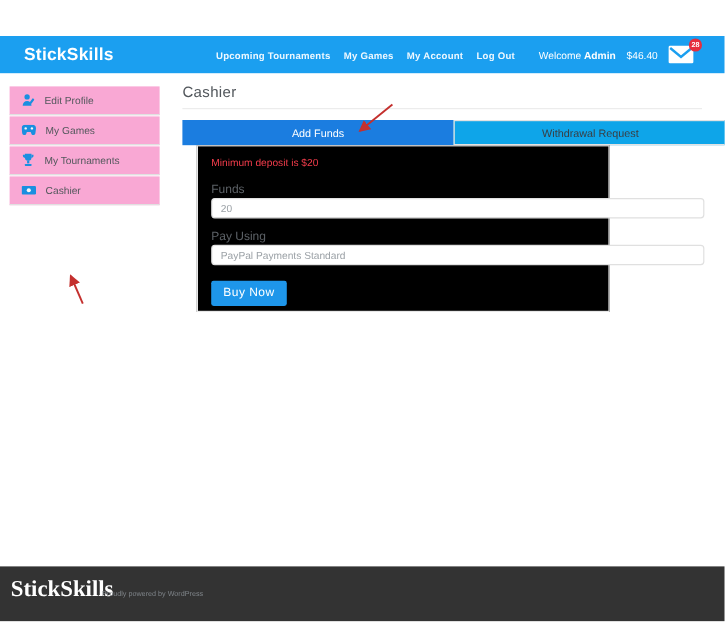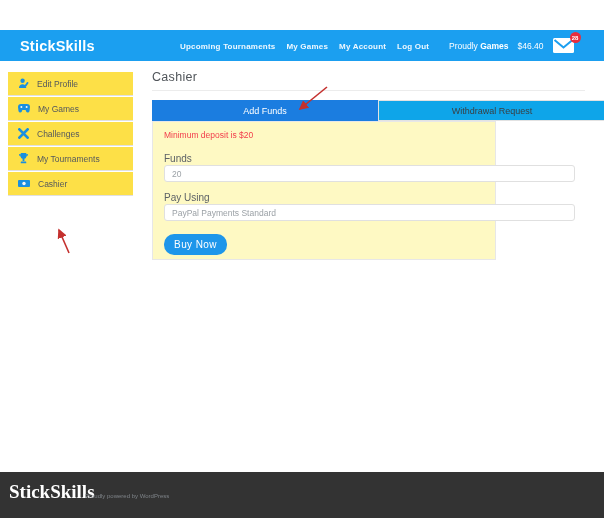--- a/index.html
+++ b/index.html
@@ -11,40 +11,40 @@
   .logo{position:absolute;left:20px;top:8px;color:#fff;font-weight:bold;font-size:14.5px;letter-spacing:.2px;cursor:pointer;}
   .nav{position:absolute;left:180px;top:0;height:33px;display:flex;align-items:center;gap:11px;}
   .nav a{color:#eef8ff;font-size:8px;font-weight:bold;text-decoration:none;letter-spacing:.2px;white-space:nowrap;cursor:pointer;}
   .user{position:absolute;left:449px;top:0;height:31px;display:flex;align-items:center;gap:9px;color:#fff;font-size:8.5px;white-space:nowrap;}
   .welcome b{font-weight:bold;}
   .mail{position:relative;width:21px;height:15px;display:block;cursor:pointer;}
   .badge{position:absolute;top:-6px;right:-7px;min-width:11px;height:11px;padding:0 1px;border-radius:6px;background:#e62e3e;color:#fff;font-size:6px;font-weight:bold;display:flex;align-items:center;justify-content:center;box-sizing:border-box;}
 
   
   .sidebar{position:absolute;left:8px;top:72px;width:125px;}
-  .side-item{height:24px;background:#fde047;border-bottom:1px solid #e0e0e0;margin-bottom:1px;display:flex;align-items:center;gap:8px;padding-left:10px;box-sizing:border-box;font-size:8.5px;color:#54585d;cursor:pointer;}
+  .side-item{height:24px;background:#f9a8d4;border-bottom:1px solid #e0e0e0;margin-bottom:1px;display:flex;align-items:center;gap:8px;padding-left:10px;box-sizing:border-box;font-size:8.5px;color:#54585d;cursor:pointer;}
   .side-item .sicon{flex:none;display:flex;align-items:center;}
 
   
   .content{position:absolute;left:152px;top:66px;width:433px;height:270px;}
   .page-title{position:absolute;left:0;top:4px;margin:0;font-size:12.5px;font-weight:normal;color:#50555a;letter-spacing:.3px;}
   .title-rule{position:absolute;left:0;top:24px;width:433px;border:none;border-top:1px solid #ececec;margin:0;}
   .tabs{position:absolute;left:0;top:34px;width:454px;height:21px;display:flex;}
   .tab{flex:1;display:flex;align-items:center;justify-content:center;font-size:9px;cursor:pointer;}
   .tab-active{background:#1b7de0;color:#fff;}
   .tab-inactive{background:#0ea5e9;color:#3a3e42;border:1px solid #e2e2e2;box-sizing:border-box;}
-  .panel{position:absolute;left:0;top:55px;width:344px;height:139px;border:1px solid #e7e7e7;box-sizing:border-box;background:#fef9c3;}
+  .panel{position:absolute;left:12px;top:55px;width:344px;height:139px;border:1px solid #e7e7e7;box-sizing:border-box;background:#000000;}
   .notice{position:absolute;left:11px;top:8px;margin:0;font-size:8.5px;color:#f23c4b;}
   .flabel{position:absolute;left:11px;font-size:10px;color:#5c6166;}
   .flabel-funds{top:31px;}
   .flabel-pay{top:70px;}
   .tinput{position:absolute;left:11px;width:411px;height:17px;border:1px solid #e0e0e0;border-radius:3px;font-size:8.5px;color:#9ba1a6;padding:5px 7px;box-sizing:border-box;background:#fff;font-family:"Liberation Sans",sans-serif;outline:none;}
   .tinput-funds{top:43px;}
   .tinput-pay{top:82px;}
-  .buy{position:absolute;left:11px;top:112px;width:63px;height:21px;background:#1e96ea;color:#fff;border:none;border-radius:10px;font-size:10px;letter-spacing:.4px;font-family:"Liberation Sans",sans-serif;cursor:pointer;}
+  .buy{position:absolute;left:11px;top:112px;width:63px;height:21px;background:#1e96ea;color:#fff;border:none;border-radius:2px;font-size:10px;letter-spacing:.4px;font-family:"Liberation Sans",sans-serif;cursor:pointer;}
 
   
   .arrows{position:absolute;left:0;top:0;width:604px;height:518px;pointer-events:none;}
 
   
   .footer{position:absolute;left:0;top:472px;width:604px;height:46px;background:#333333;}
   .flogo{position:absolute;left:9px;top:9px;font-family:"Liberation Serif",serif;font-weight:bold;font-size:19px;color:#fff;cursor:pointer;}
   .credit{position:absolute;left:85px;top:21px;font-size:6px;color:#7f8artifact489;color:#7f8489;cursor:pointer;}
 </style>
 </head>
@@ -54,21 +54,21 @@
 
   <header class="topbar">
     <div class="logo">StickSkills</div>
     <nav class="nav">
       <a>Upcoming Tournaments</a>
       <a>My Games</a>
       <a>My Account</a>
       <a>Log Out</a>
     </nav>
     <div class="user">
-      <span class="welcome"><span>Proudly</span>&nbsp;<b>Games</b></span>
+      <span class="welcome"><span>Welcome</span>&nbsp;<b>Admin</b></span>
       <span class="balance">$46.40</span>
       <span class="mail">
         <svg width="21" height="15" viewBox="0 0 21 15">
           <rect width="21" height="15" rx="1.5" fill="#ffffff"></rect>
           <path d="M1.5 2 L10.5 9.5 L19.5 2" fill="none" stroke="#1b9ff0" stroke-width="2"></path>
         </svg>
         <span class="badge">28</span>
       </span>
     </div>
   </header>
@@ -86,28 +86,20 @@
     </div>
     <div class="side-item">
       <span class="sicon">
         <svg width="12" height="9" viewBox="0 0 12 9" fill="#1a8fe0">
             <path d="M3 0h6a3 3 0 0 1 3 3l-.5 4a1.8 1.8 0 0 1-3.2.8L7.6 6H4.4L3.7 7.8A1.8 1.8 0 0 1 .5 7L0 3a3 3 0 0 1 3-3z"></path>
             <circle cx="3.4" cy="3" r="1" fill="#f6f6f6"></circle>
             <circle cx="8.6" cy="3" r="1" fill="#f6f6f6"></circle>
           </svg>
       </span>
       <span>My Games</span>
-    </div>
-    <div class="side-item">
-      <span class="sicon">
-        <svg width="11" height="11" viewBox="0 0 12 12">
-            <path d="M1.5 1.5 L10.5 10.5 M10.5 1.5 L1.5 10.5" stroke="#1a8fe0" stroke-width="3" stroke-linecap="round" fill="none"></path>
-          </svg>
-      </span>
-      <span>Challenges</span>
     </div>
     <div class="side-item">
       <span class="sicon">
         <svg width="11" height="11" viewBox="0 0 12 12" fill="#1a8fe0">
             <path d="M3 0h6v3.5a3 3 0 0 1-6 0z"></path>
             <path d="M3 1H1.2a2.6 2.6 0 0 0 2 3zM9 1h1.8a2.6 2.6 0 0 1-2 3z"></path>
             <rect x="5" y="6.3" width="2" height="2.6"></rect>
             <rect x="3" y="9.4" width="6" height="1.8" rx="0.4"></rect>
           </svg>
       </span>

